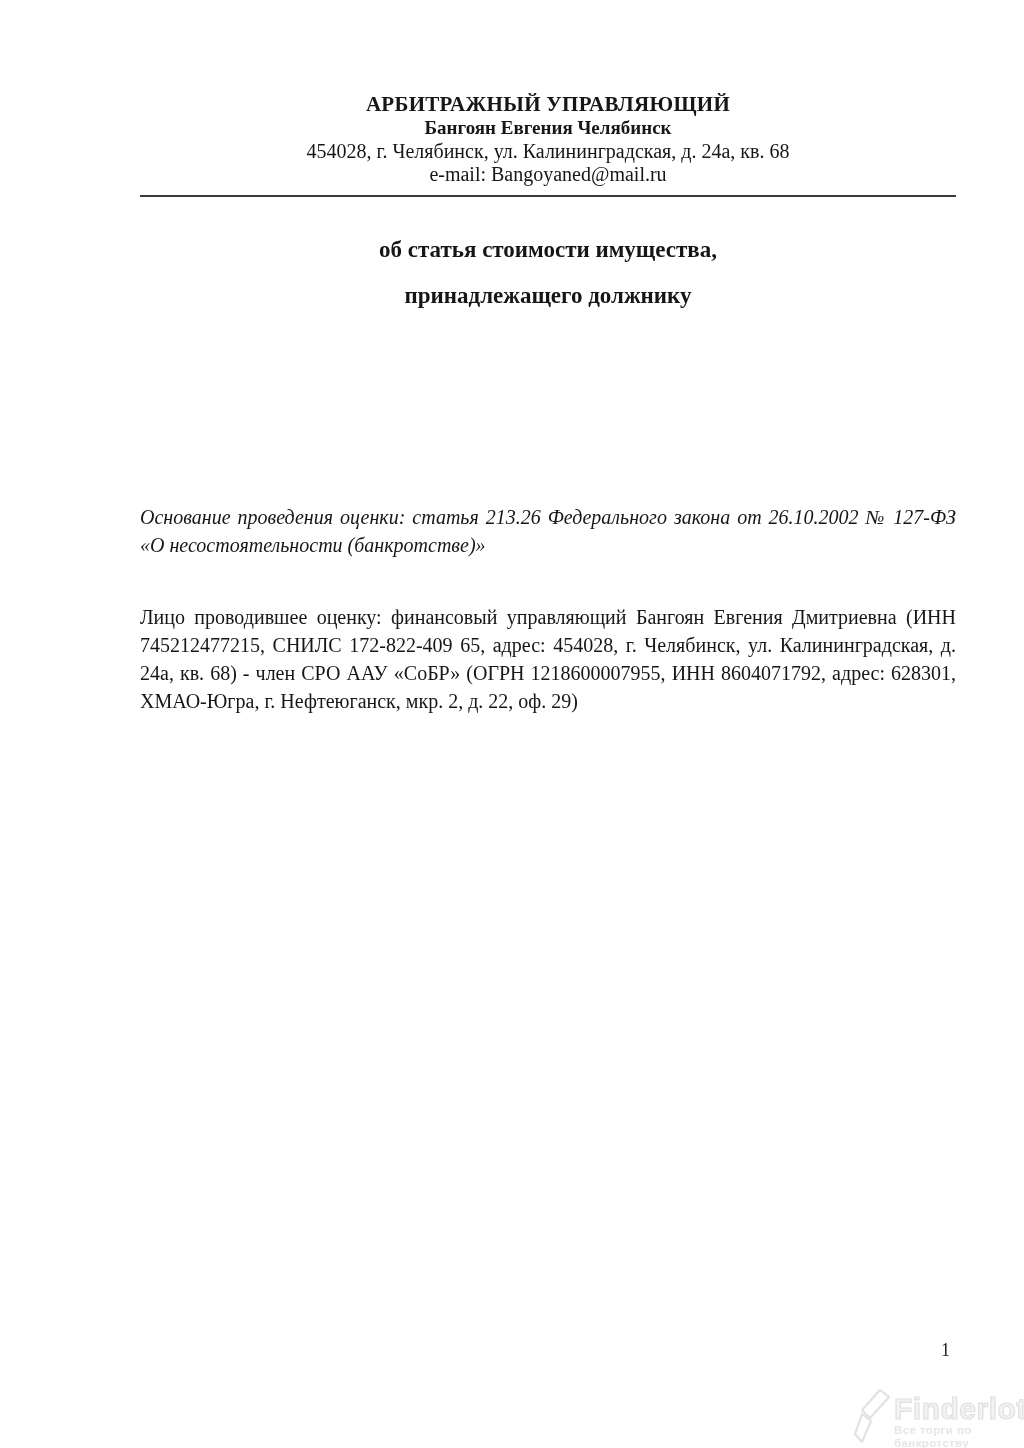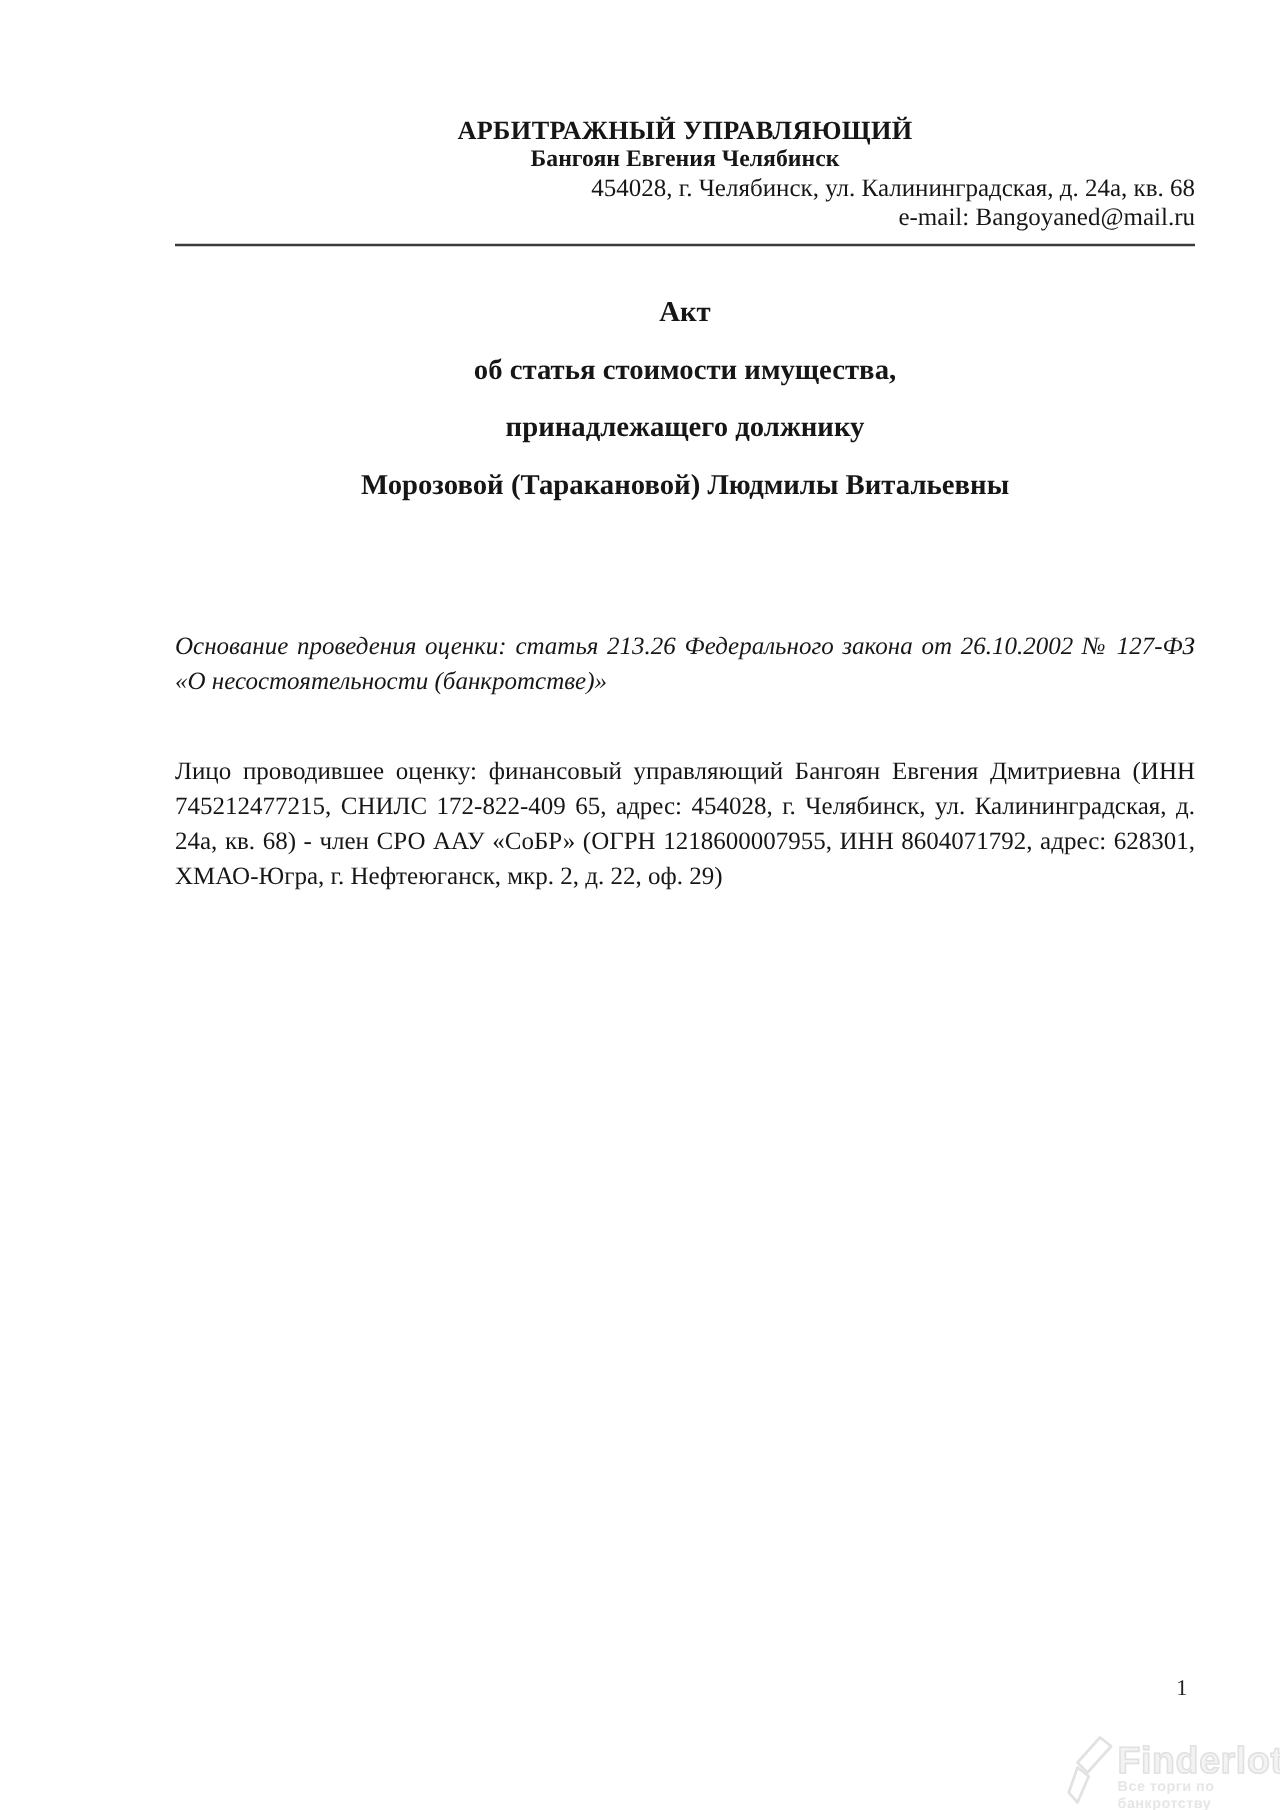--- a/index.html
+++ b/index.html
@@ -43,21 +43,20 @@
   }
   .letterhead .person {
     font-size: 19px;
     font-weight: bold;
     line-height: 24px;
   }
   .letterhead .address,
   .letterhead .email {
     font-size: 20px;
     line-height: 23px;
-    text-align: right;
   }
 
   .header-rule {
     position: absolute;
     top: 195px;
     left: 0;
     width: 100%;
     border: none;
     border-top: 2px solid #3a3a3a;
   }
@@ -153,24 +152,22 @@
     <div class="letterhead">
       <div class="org">АРБИТРАЖНЫЙ УПРАВЛЯЮЩИЙ</div>
       <div class="person">Бангоян Евгения Челябинск</div>
       <div class="address">454028, г. Челябинск, ул. Калининградская, д. 24а, кв. 68</div>
       <div class="email">e-mail: Bangoyaned@mail.ru</div>
     </div>
 
     <hr class="header-rule">
 
     <div class="doc-title">
-      <div class="t-line">Акт</div>
       <div class="t-line">об статья стоимости имущества,</div>
       <div class="t-line">принадлежащего должнику</div>
-      <div class="t-line">Морозовой (Таракановой) Людмилы Витальевны</div>
     </div>
 
     <p class="par par-basis">Основание проведения оценки: статья 213.26 Федерального закона от 26.10.2002 № 127-ФЗ «О несостоятельности (банкротстве)»</p>
 
     <p class="par par-person">Лицо проводившее оценку: финансовый управляющий Бангоян Евгения Дмитриевна (ИНН 745212477215, СНИЛС 172-822-409 65, адрес: 454028, г. Челябинск, ул. Калининградская, д. 24а, кв. 68) - член СРО ААУ «СоБР» (ОГРН 1218600007955, ИНН 8604071792, адрес: 628301, ХМАО-Югра, г. Нефтеюганск, мкр. 2, д. 22, оф. 29)</p>
 
 
   </div>
 
   <div class="page-number">1</div>

